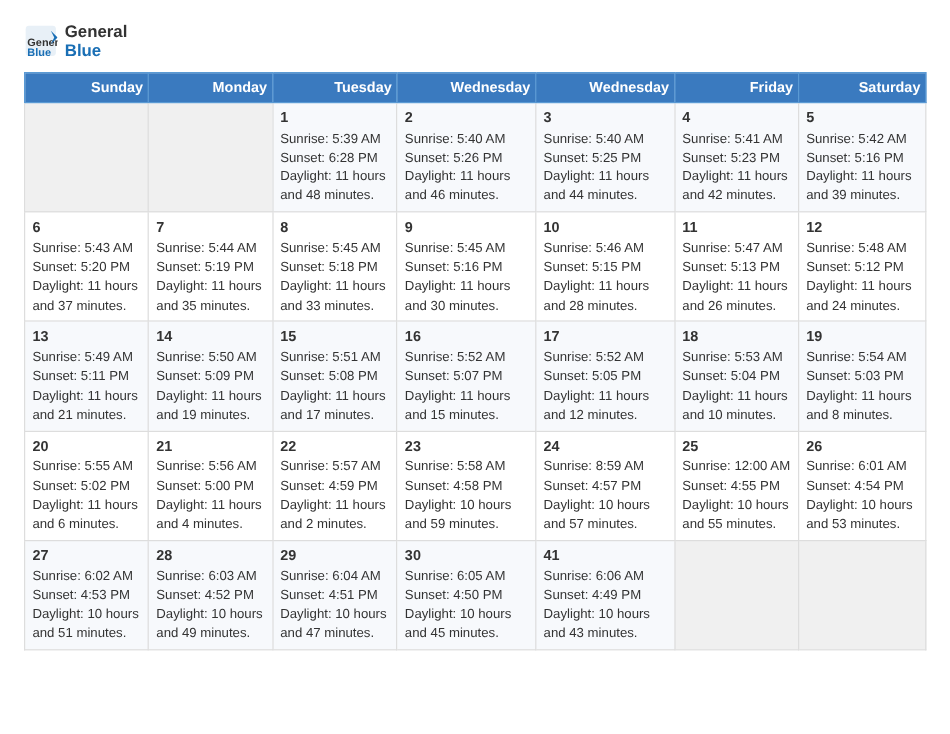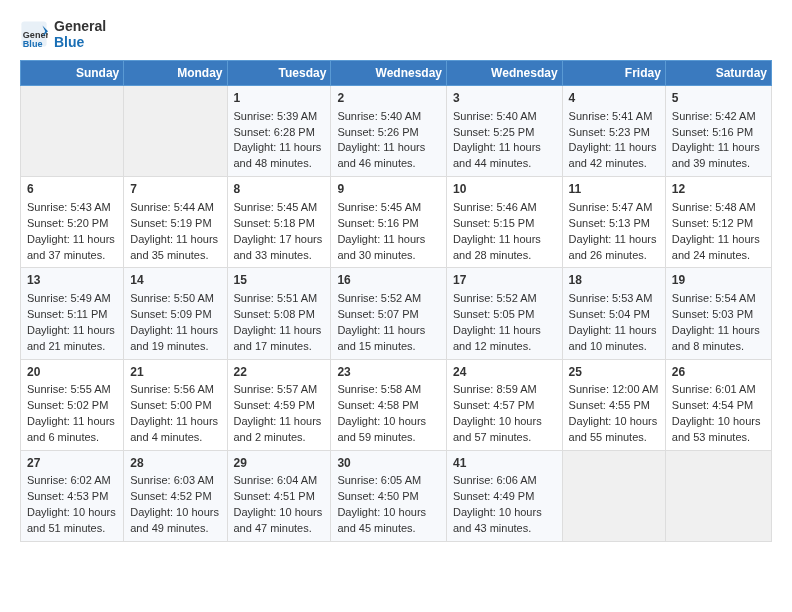--- a/index.html
+++ b/index.html
@@ -117,21 +117,21 @@
           <td class="empty"></td>
           <td><span class="day-num">1</span><span>Sunrise: 5:39 AM</span><br><span>Sunset: 6:28 PM</span><br><span>Daylight: 11 hours and 48 minutes.</span></td>
           <td><span class="day-num">2</span><span>Sunrise: 5:40 AM</span><br><span>Sunset: 5:26 PM</span><br><span>Daylight: 11 hours and 46 minutes.</span></td>
           <td><span class="day-num">3</span><span>Sunrise: 5:40 AM</span><br><span>Sunset: 5:25 PM</span><br><span>Daylight: 11 hours and 44 minutes.</span></td>
           <td><span class="day-num">4</span><span>Sunrise: 5:41 AM</span><br><span>Sunset: 5:23 PM</span><br><span>Daylight: 11 hours and 42 minutes.</span></td>
           <td><span class="day-num">5</span><span>Sunrise: 5:42 AM</span><br><span>Sunset: 5:16 PM</span><br><span>Daylight: 11 hours and 39 minutes.</span></td>
         </tr>
         <tr>
           <td><span class="day-num">6</span><span>Sunrise: 5:43 AM</span><br><span>Sunset: 5:20 PM</span><br><span>Daylight: 11 hours and 37 minutes.</span></td>
           <td><span class="day-num">7</span><span>Sunrise: 5:44 AM</span><br><span>Sunset: 5:19 PM</span><br><span>Daylight: 11 hours and 35 minutes.</span></td>
-          <td><span class="day-num">8</span><span>Sunrise: 5:45 AM</span><br><span>Sunset: 5:18 PM</span><br><span>Daylight: 17 hours and 33 minutes.</span></td>
+          <td><span class="day-num">8</span><span>Sunrise: 5:45 AM</span><br><span>Sunset: 5:18 PM</span><br><span>Daylight: 11 hours and 33 minutes.</span></td>
           <td><span class="day-num">9</span><span>Sunrise: 5:45 AM</span><br><span>Sunset: 5:16 PM</span><br><span>Daylight: 11 hours and 30 minutes.</span></td>
           <td><span class="day-num">10</span><span>Sunrise: 5:46 AM</span><br><span>Sunset: 5:15 PM</span><br><span>Daylight: 11 hours and 28 minutes.</span></td>
           <td><span class="day-num">11</span><span>Sunrise: 5:47 AM</span><br><span>Sunset: 5:13 PM</span><br><span>Daylight: 11 hours and 26 minutes.</span></td>
           <td><span class="day-num">12</span><span>Sunrise: 5:48 AM</span><br><span>Sunset: 5:12 PM</span><br><span>Daylight: 11 hours and 24 minutes.</span></td>
         </tr>
         <tr>
           <td><span class="day-num">13</span><span>Sunrise: 5:49 AM</span><br><span>Sunset: 5:11 PM</span><br><span>Daylight: 11 hours and 21 minutes.</span></td>
           <td><span class="day-num">14</span><span>Sunrise: 5:50 AM</span><br><span>Sunset: 5:09 PM</span><br><span>Daylight: 11 hours and 19 minutes.</span></td>
           <td><span class="day-num">15</span><span>Sunrise: 5:51 AM</span><br><span>Sunset: 5:08 PM</span><br><span>Daylight: 11 hours and 17 minutes.</span></td>
           <td><span class="day-num">16</span><span>Sunrise: 5:52 AM</span><br><span>Sunset: 5:07 PM</span><br><span>Daylight: 11 hours and 15 minutes.</span></td>

